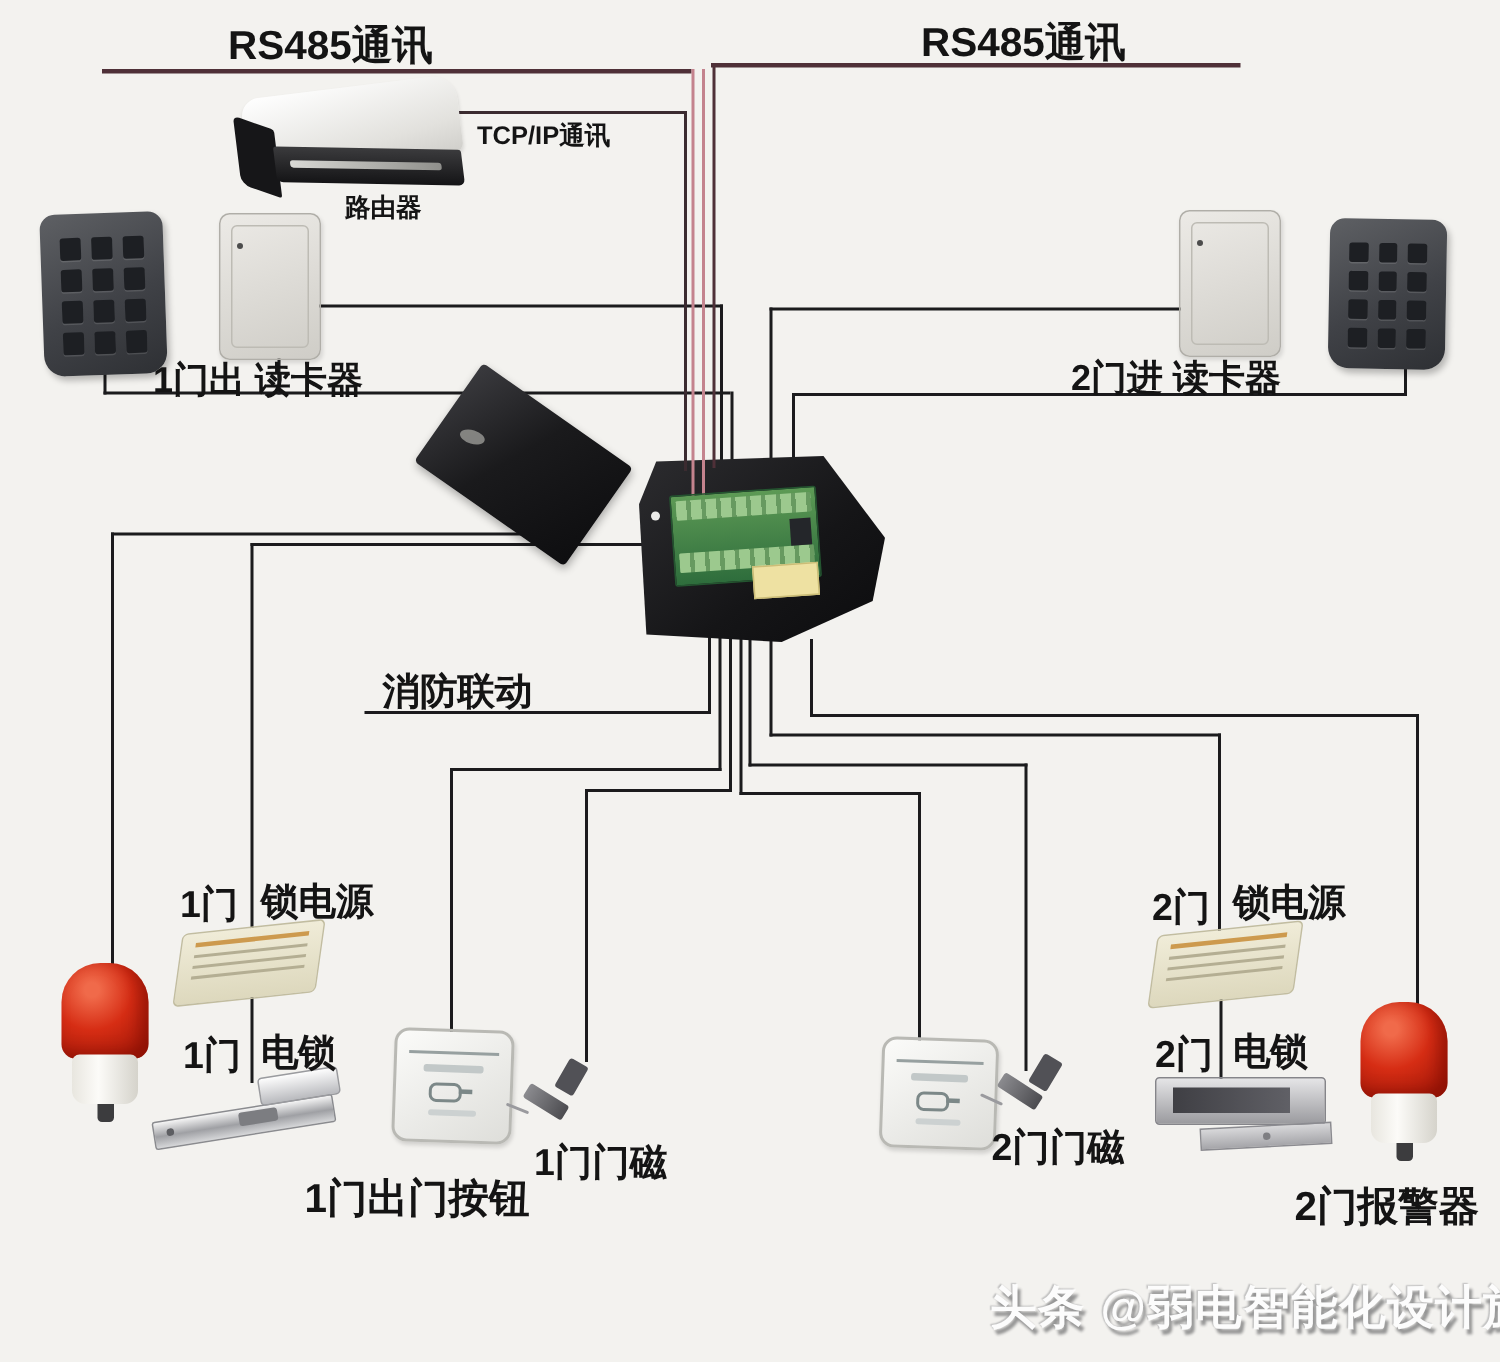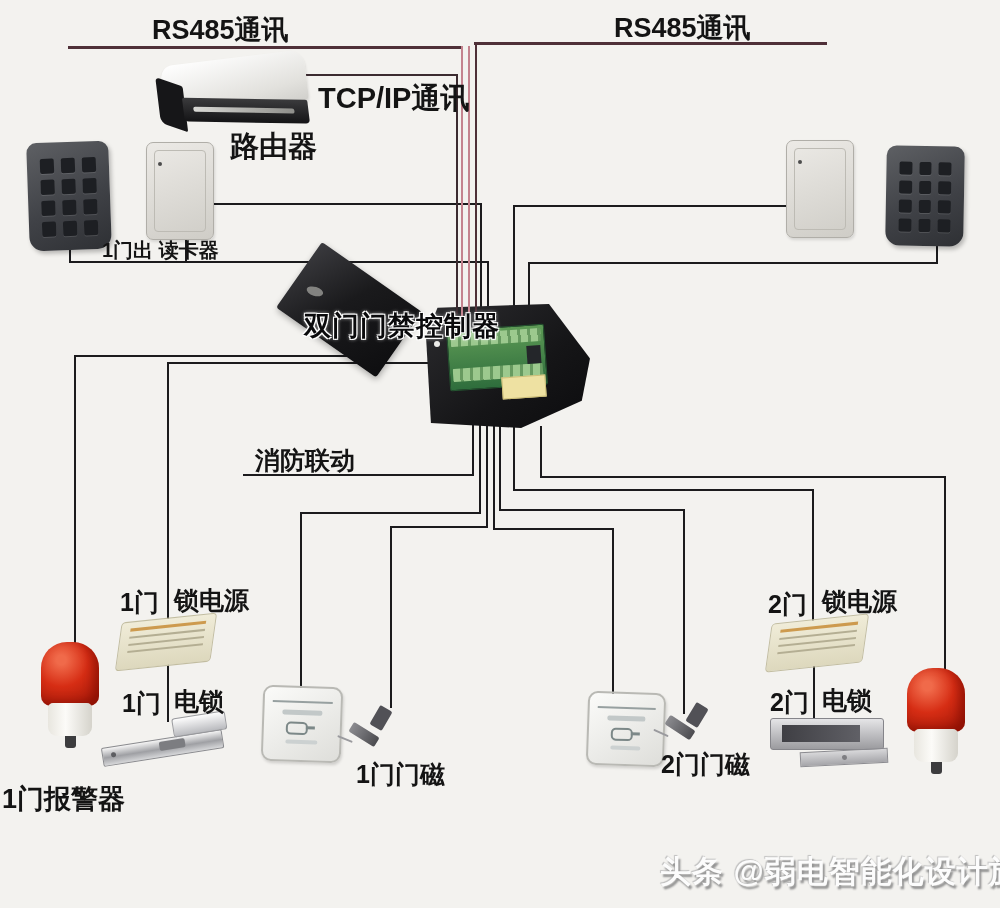--- a/index.html
+++ b/index.html
@@ -11,21 +11,21 @@
   .layer{position:absolute;inset:0;pointer-events:none}
   .wire{position:absolute}
   .wh{height:2px}.wv{width:2px}
   .t3.wh{height:3px}
   .ck{background:var(--wire-black)}
   .cm{background:var(--rs485)}
   .cr{background:var(--rs485-drop)}
   .cd{background:var(--tcp)}
 
   .lbl{position:absolute;font-weight:700;color:#141414;white-space:nowrap}
-  .f23{font-size:29px}.f24{font-size:20px}.f25{font-size:25px}.f27{font-size:27px}
+  .f23{font-size:17px}.f24{font-size:24px}.f25{font-size:25px}.f27{font-size:27px}
 
   
   .router{position:absolute;left:158px;top:58px;width:152px;height:74px;transform:rotate(-7deg)}
   .rt-top{position:absolute;left:6px;top:0;width:144px;height:52px;background:linear-gradient(170deg,#ffffff,#e2e1dd 70%,#cfceca);border-radius:12px 16px 6px 6px;box-shadow:0 2px 3px rgba(0,0,0,.15)}
   .rt-left{position:absolute;left:0;top:16px;width:26px;height:46px;background:#161618;transform:skewY(26deg);border-radius:4px 2px 2px 6px}
   .rt-front{position:absolute;left:24px;top:42px;width:124px;height:24px;background:linear-gradient(#3b3b3d,#141416);transform:skewY(8deg);border-radius:2px 2px 4px 4px}
   .rt-front i{position:absolute;left:10px;right:14px;top:9px;height:5px;background:linear-gradient(90deg,#d9d9d5,#8f8f8b);border-radius:2px}
 
   
   .keypad{position:absolute;width:82px;height:108px;background:linear-gradient(155deg,#5e6064 0%,#404247 55%,#2e3034);border-radius:10px 10px 14px 14px;box-shadow:2px 3px 4px rgba(0,0,0,.25)}
@@ -256,31 +256,32 @@
     <div class="alarm-base"></div>
     <div class="alarm-stub"></div>
   </div>
 
   <div class="lbl f27" style="left:152px;top:12px">RS485通讯</div>
   <div class="lbl f27" style="left:614px;top:10px">RS485通讯</div>
   <div class="lbl f23" style="left:318px;top:79px">TCP/IP通讯</div>
   <div class="lbl f23" style="left:230px;top:127px">路由器</div>
 
   <div class="lbl f24" style="left:102px;top:237px">1门出 读卡器</div>
-
-  <div class="lbl ctrl-lbl">双门门禁控制器</div>
+  <div class="lbl f24" style="left:714px;top:236px">2门进 读卡器</div>
+
   <div class="lbl f25" style="left:255px;top:444px">消防联动</div>
 
   <div class="lbl f25" style="left:120px;top:586px">1门</div>
   <div class="lbl f25" style="left:174px;top:584px">锁电源</div>
   <div class="lbl f25" style="left:122px;top:687px">1门</div>
   <div class="lbl f25" style="left:174px;top:685px">电锁</div>
-  <div class="lbl f27" style="left:2px;top:781px">1门报警器</div>
+  <div class="lbl f27" style="left:203px;top:781px">1门出门按钮</div>
   <div class="lbl f25" style="left:356px;top:758px">1门门磁</div>
 
   <div class="lbl f25" style="left:661px;top:748px">2门门磁</div>
   <div class="lbl f25" style="left:768px;top:588px">2门</div>
   <div class="lbl f25" style="left:822px;top:585px">锁电源</div>
   <div class="lbl f25" style="left:770px;top:686px">2门</div>
   <div class="lbl f25" style="left:822px;top:684px">电锁</div>
+  <div class="lbl f27" style="left:863px;top:786px">2门报警器</div>
 
   <div class="watermark">头条 @弱电智能化设计施工</div>
 </div>
 
 </body></html>

